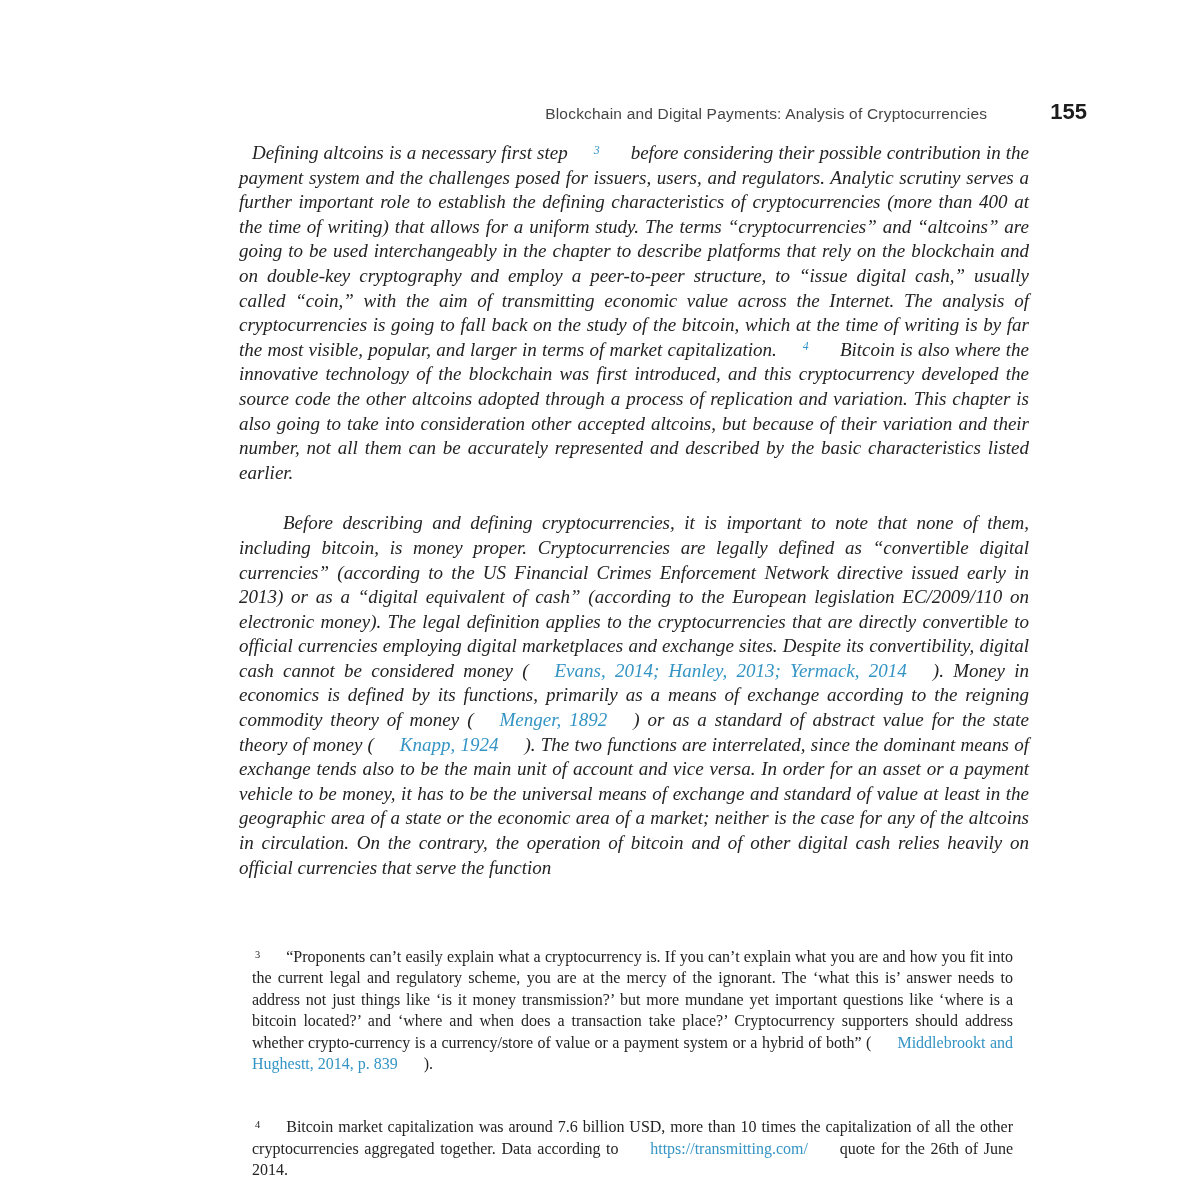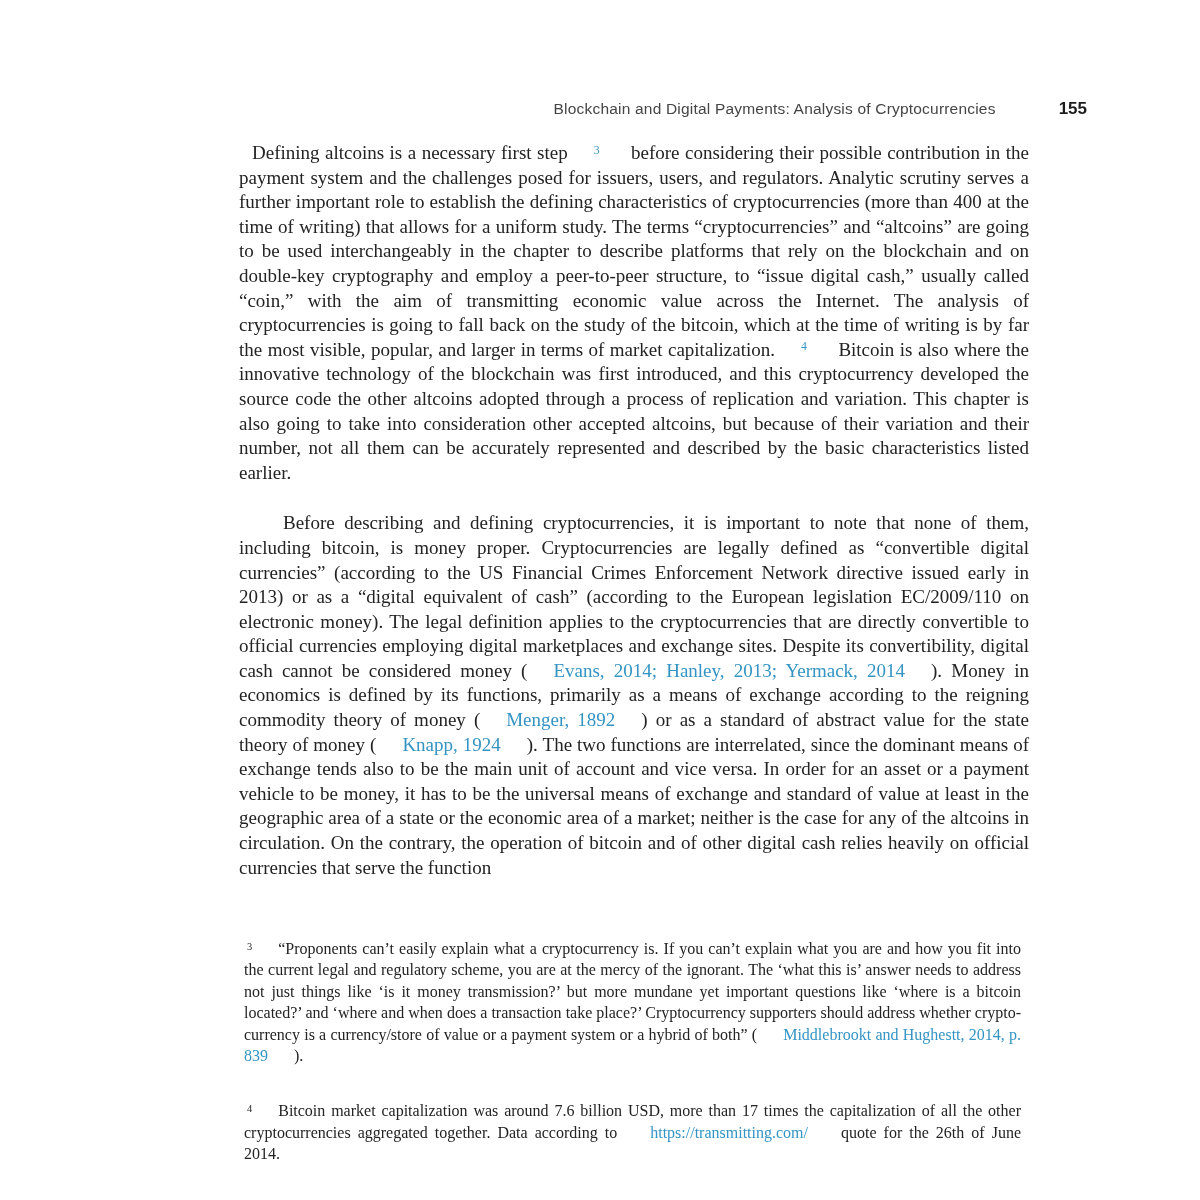--- a/index.html
+++ b/index.html
@@ -19,28 +19,28 @@
   .page{position:absolute;inset:0;background:#ffffff;}
   .running-header{
     position:absolute;top:60px;left:200px;right:100px;
     display:flex;justify-content:flex-end;align-items:baseline;gap:37px;
     font-family:"Liberation Sans", sans-serif;
   }
   .running-title{
     font-size:15.5px;color:var(--header-text);letter-spacing:0.2px;
   }
   .page-number{
-    font-size:17px;font-weight:bold;color:#1d1d1d;
+    font-size:22px;font-weight:bold;color:#1d1d1d;
   }
   .body-text{
     position:absolute;top:102px;left:200px;width:842px;
     font-size:19px;line-height:24.6px;text-align:justify;
     color:var(--body-text);
   }
-  .para{margin:0;}
+  .para{margin:0;font-style:italic;}
   .para.indented{text-indent:31px;}
   sup.fn-ref{
     color:var(--link-blue);
     font-size:0.62em;line-height:0;
     position:relative;top:-0.45em;vertical-align:baseline;
     cursor:pointer;
   }
   sup.fn-marker{
     color:inherit;
     font-size:0.65em;line-height:0;
@@ -48,37 +48,37 @@
   }
   a.cite-link{
     color:var(--link-blue);text-decoration:none;cursor:pointer;
   }
   .footnotes{
     position:absolute;top:891px;left:200px;width:842px;
     font-size:16px;line-height:21.4px;text-align:justify;
     color:var(--body-text);
   }
   .footnote{
-    margin:8px;
+    margin:16px;
     padding-left:10px;text-indent:-10px; 
   }
 </style>
 </head>
 <body>
 
 <div class="page">
 
   <header class="running-header">
     <span class="running-title">Blockchain and Digital Payments: Analysis of Cryptocurrencies</span>
     <span class="page-number">155</span>
   </header>
 
   <main class="body-text">
     <p class="para"><span>Defining altcoins is a necessary first step</span><sup class="fn-ref">3</sup><span> before considering their possible contribution in the payment system and the challenges posed for issuers, users, and regulators. Analytic scrutiny serves a further important role to establish the defining characteristics of cryptocurrencies (more than 400 at the time of writing) that allows for a uniform study. The terms “cryptocurrencies” and “altcoins” are going to be used interchangeably in the chapter to describe platforms that rely on the blockchain and on double-key cryptography and employ a peer-to-peer structure, to “issue digital cash,” usually called “coin,” with the aim of transmitting economic value across the Internet. The analysis of cryptocurrencies is going to fall back on the study of the bitcoin, which at the time of writing is by far the most visible, popular, and larger in terms of market capitalization.</span><sup class="fn-ref">4</sup><span> Bitcoin is also where the innovative technology of the blockchain was first introduced, and this cryptocurrency developed the source code the other altcoins adopted through a process of replication and variation. This chapter is also going to take into consideration other accepted altcoins, but because of their variation and their number, not all them can be accurately represented and described by the basic characteristics listed earlier.</span></p>
     <p class="para indented"><span>Before describing and defining cryptocurrencies, it is important to note that none of them, including bitcoin, is money proper. Cryptocurrencies are legally defined as “convertible digital currencies” (according to the US Financial Crimes Enforcement Network directive issued early in 2013) or as a “digital equivalent of cash” (according to the European legislation EC/2009/110 on electronic money). The legal definition applies to the cryptocurrencies that are directly convertible to official currencies employing digital marketplaces and exchange sites. Despite its convertibility, digital cash cannot be considered money (</span><a class="cite-link">Evans, 2014; Hanley, 2013; Yermack, 2014</a><span>). Money in economics is defined by its functions, primarily as a means of exchange according to the reigning commodity theory of money (</span><a class="cite-link">Menger, 1892</a><span>) or as a standard of abstract value for the state theory of money (</span><a class="cite-link">Knapp, 1924</a><span>). The two functions are interrelated, since the dominant means of exchange tends also to be the main unit of account and vice versa. In order for an asset or a payment vehicle to be money, it has to be the universal means of exchange and standard of value at least in the geographic area of a state or the economic area of a market; neither is the case for any of the altcoins in circulation. On the contrary, the operation of bitcoin and of other digital cash relies heavily on official currencies that serve the function</span></p>
   </main>
 
   <section class="footnotes">
     <p class="footnote"><sup class="fn-marker">3</sup><span>“Proponents can’t easily explain what a cryptocurrency is. If you can’t explain what you are and how you fit into the current legal and regulatory scheme, you are at the mercy of the ignorant. The ‘what this is’ answer needs to address not just things like ‘is it money transmission?’ but more mundane yet important questions like ‘where is a bitcoin located?’ and ‘where and when does a transaction take place?’ Cryptocurrency supporters should address whether crypto-currency is a currency/store of value or a payment system or a hybrid of both” (</span><a class="cite-link">Middlebrookt and Hughestt, 2014, p. 839</a><span>).</span></p>
-    <p class="footnote"><sup class="fn-marker">4</sup><span>Bitcoin market capitalization was around 7.6 billion USD, more than 17 times the capitalization of all the other cryptocurrencies aggregated together. Data according to </span><a class="cite-link">https://transmitting.com/</a><span> quote for the 26th of June 2014.</span></p>
+    <p class="footnote"><sup class="fn-marker">4</sup><span>Bitcoin market capitalization was around 7.6 billion USD, more than 10 times the capitalization of all the other cryptocurrencies aggregated together. Data according to </span><a class="cite-link">https://transmitting.com/</a><span> quote for the 26th of June 2014.</span></p>
   </section>
 
 </div>
 
 </body></html>

